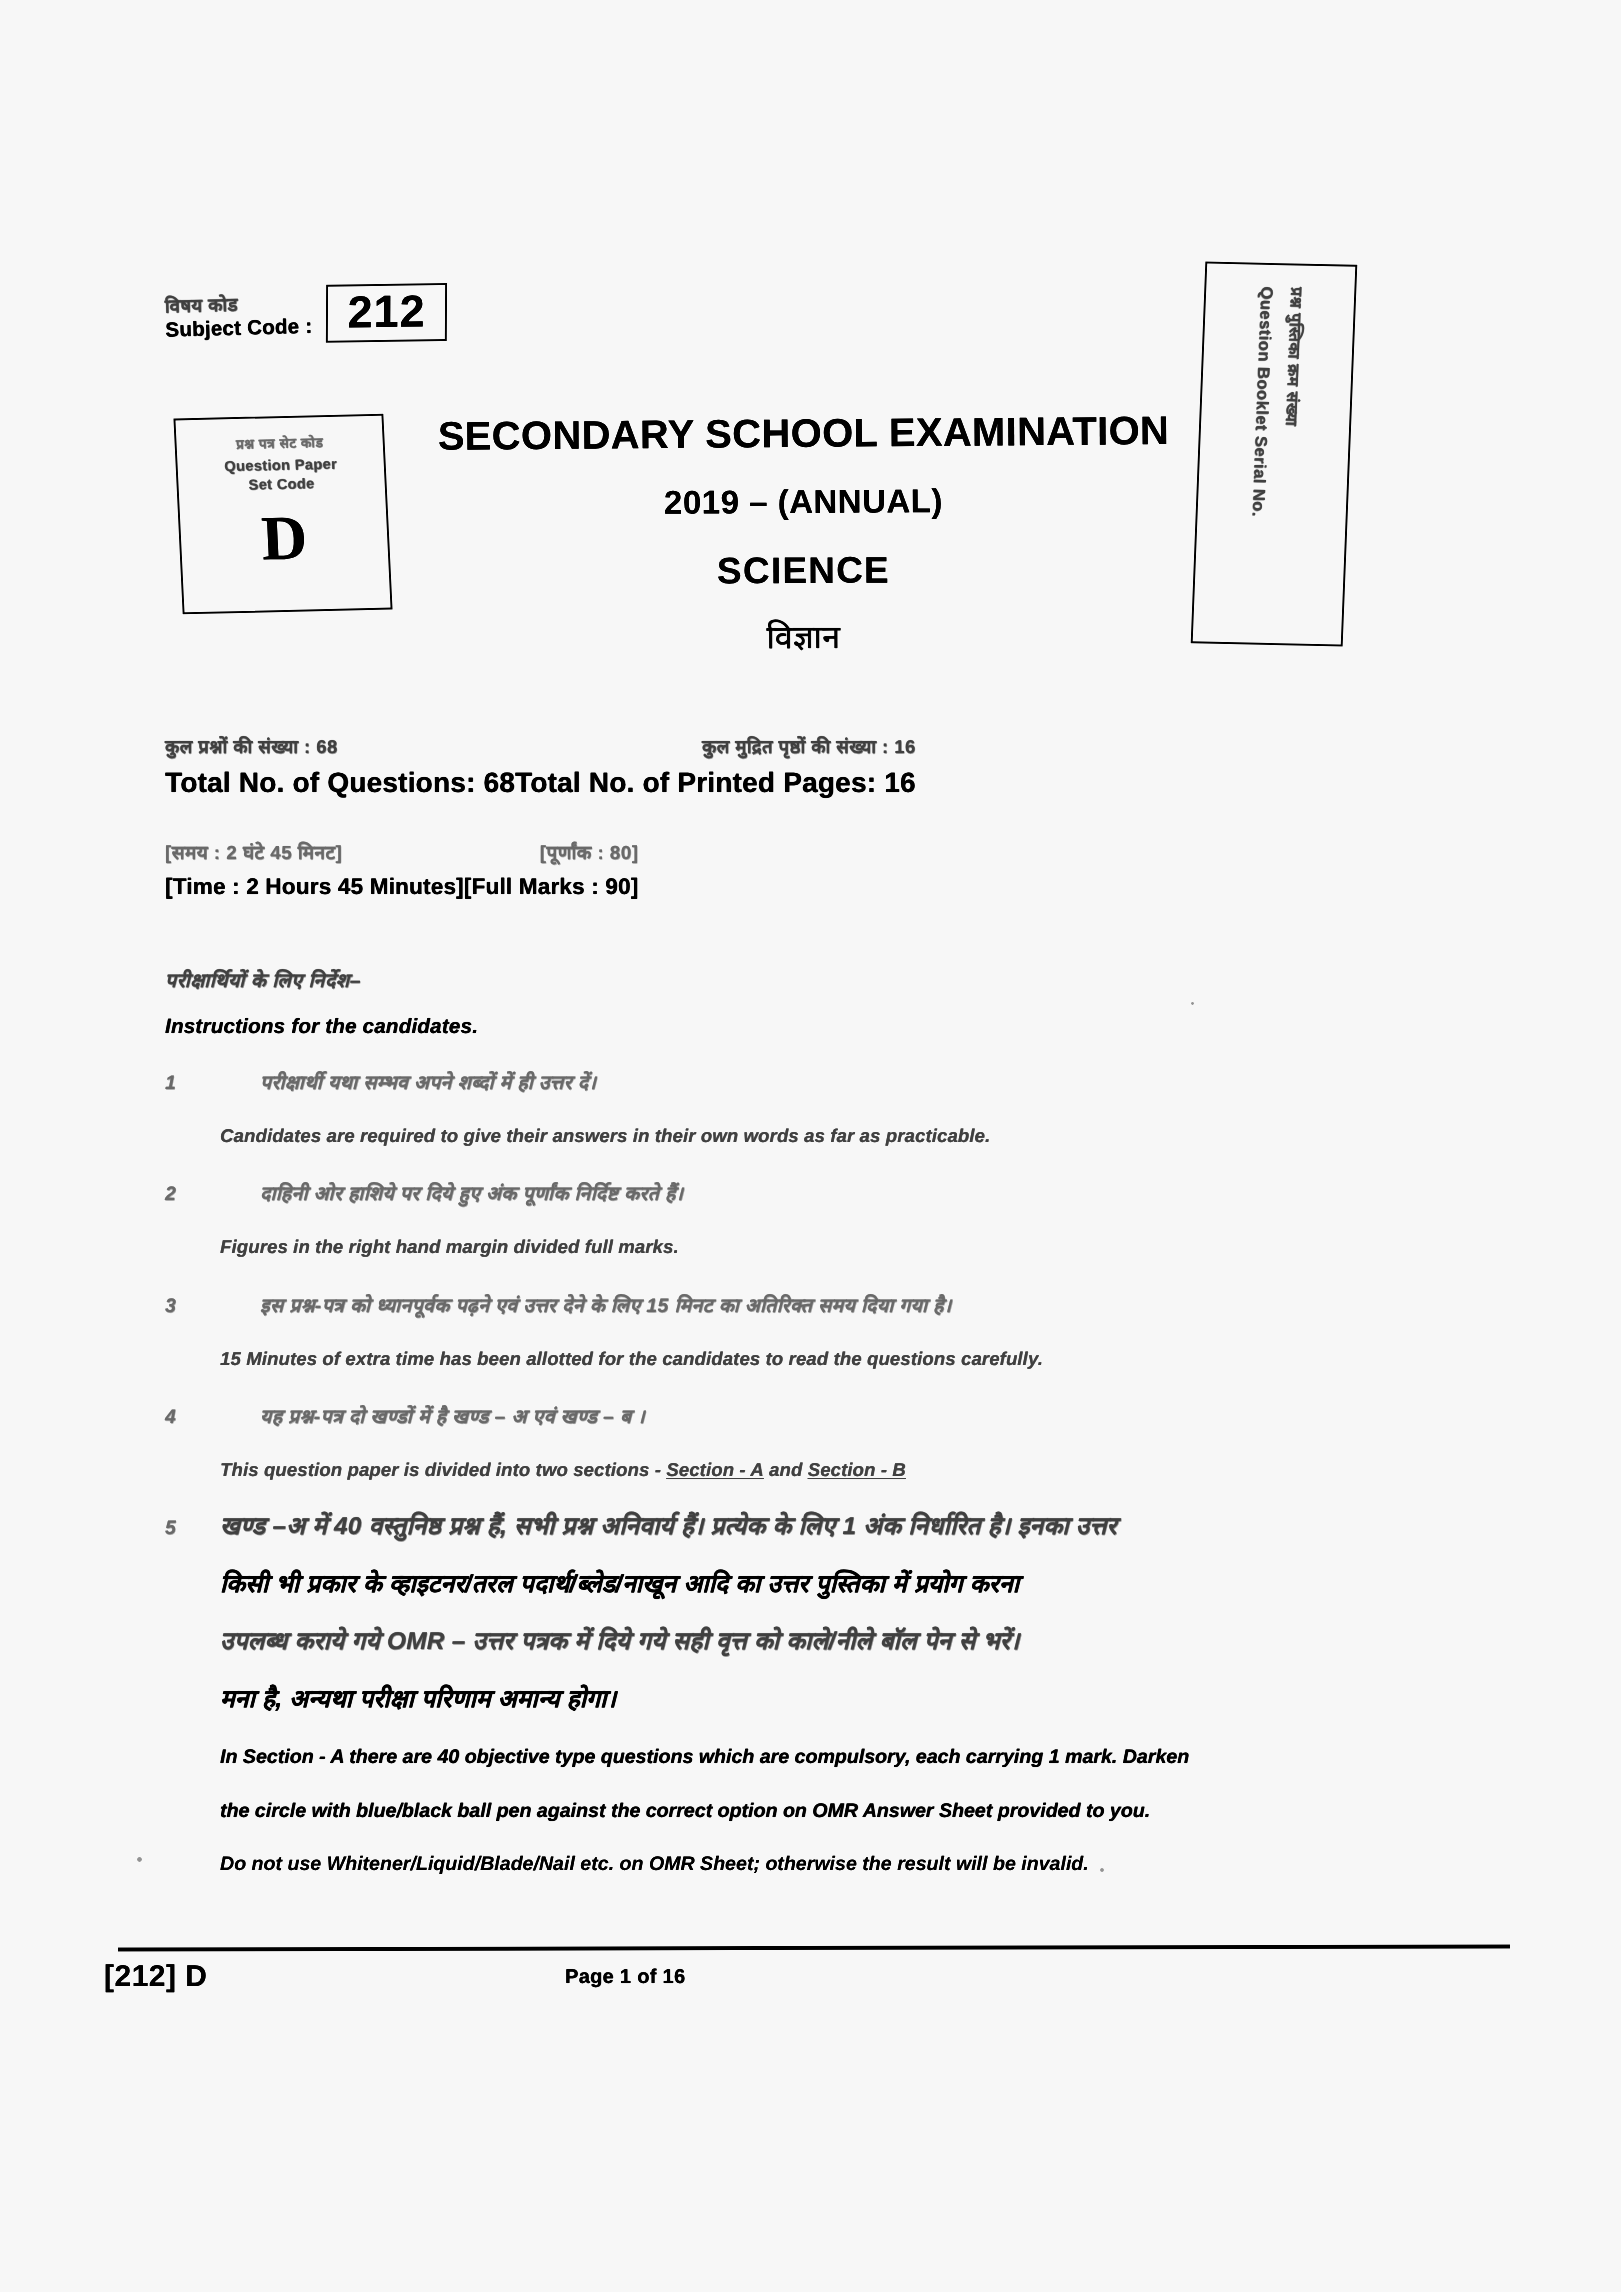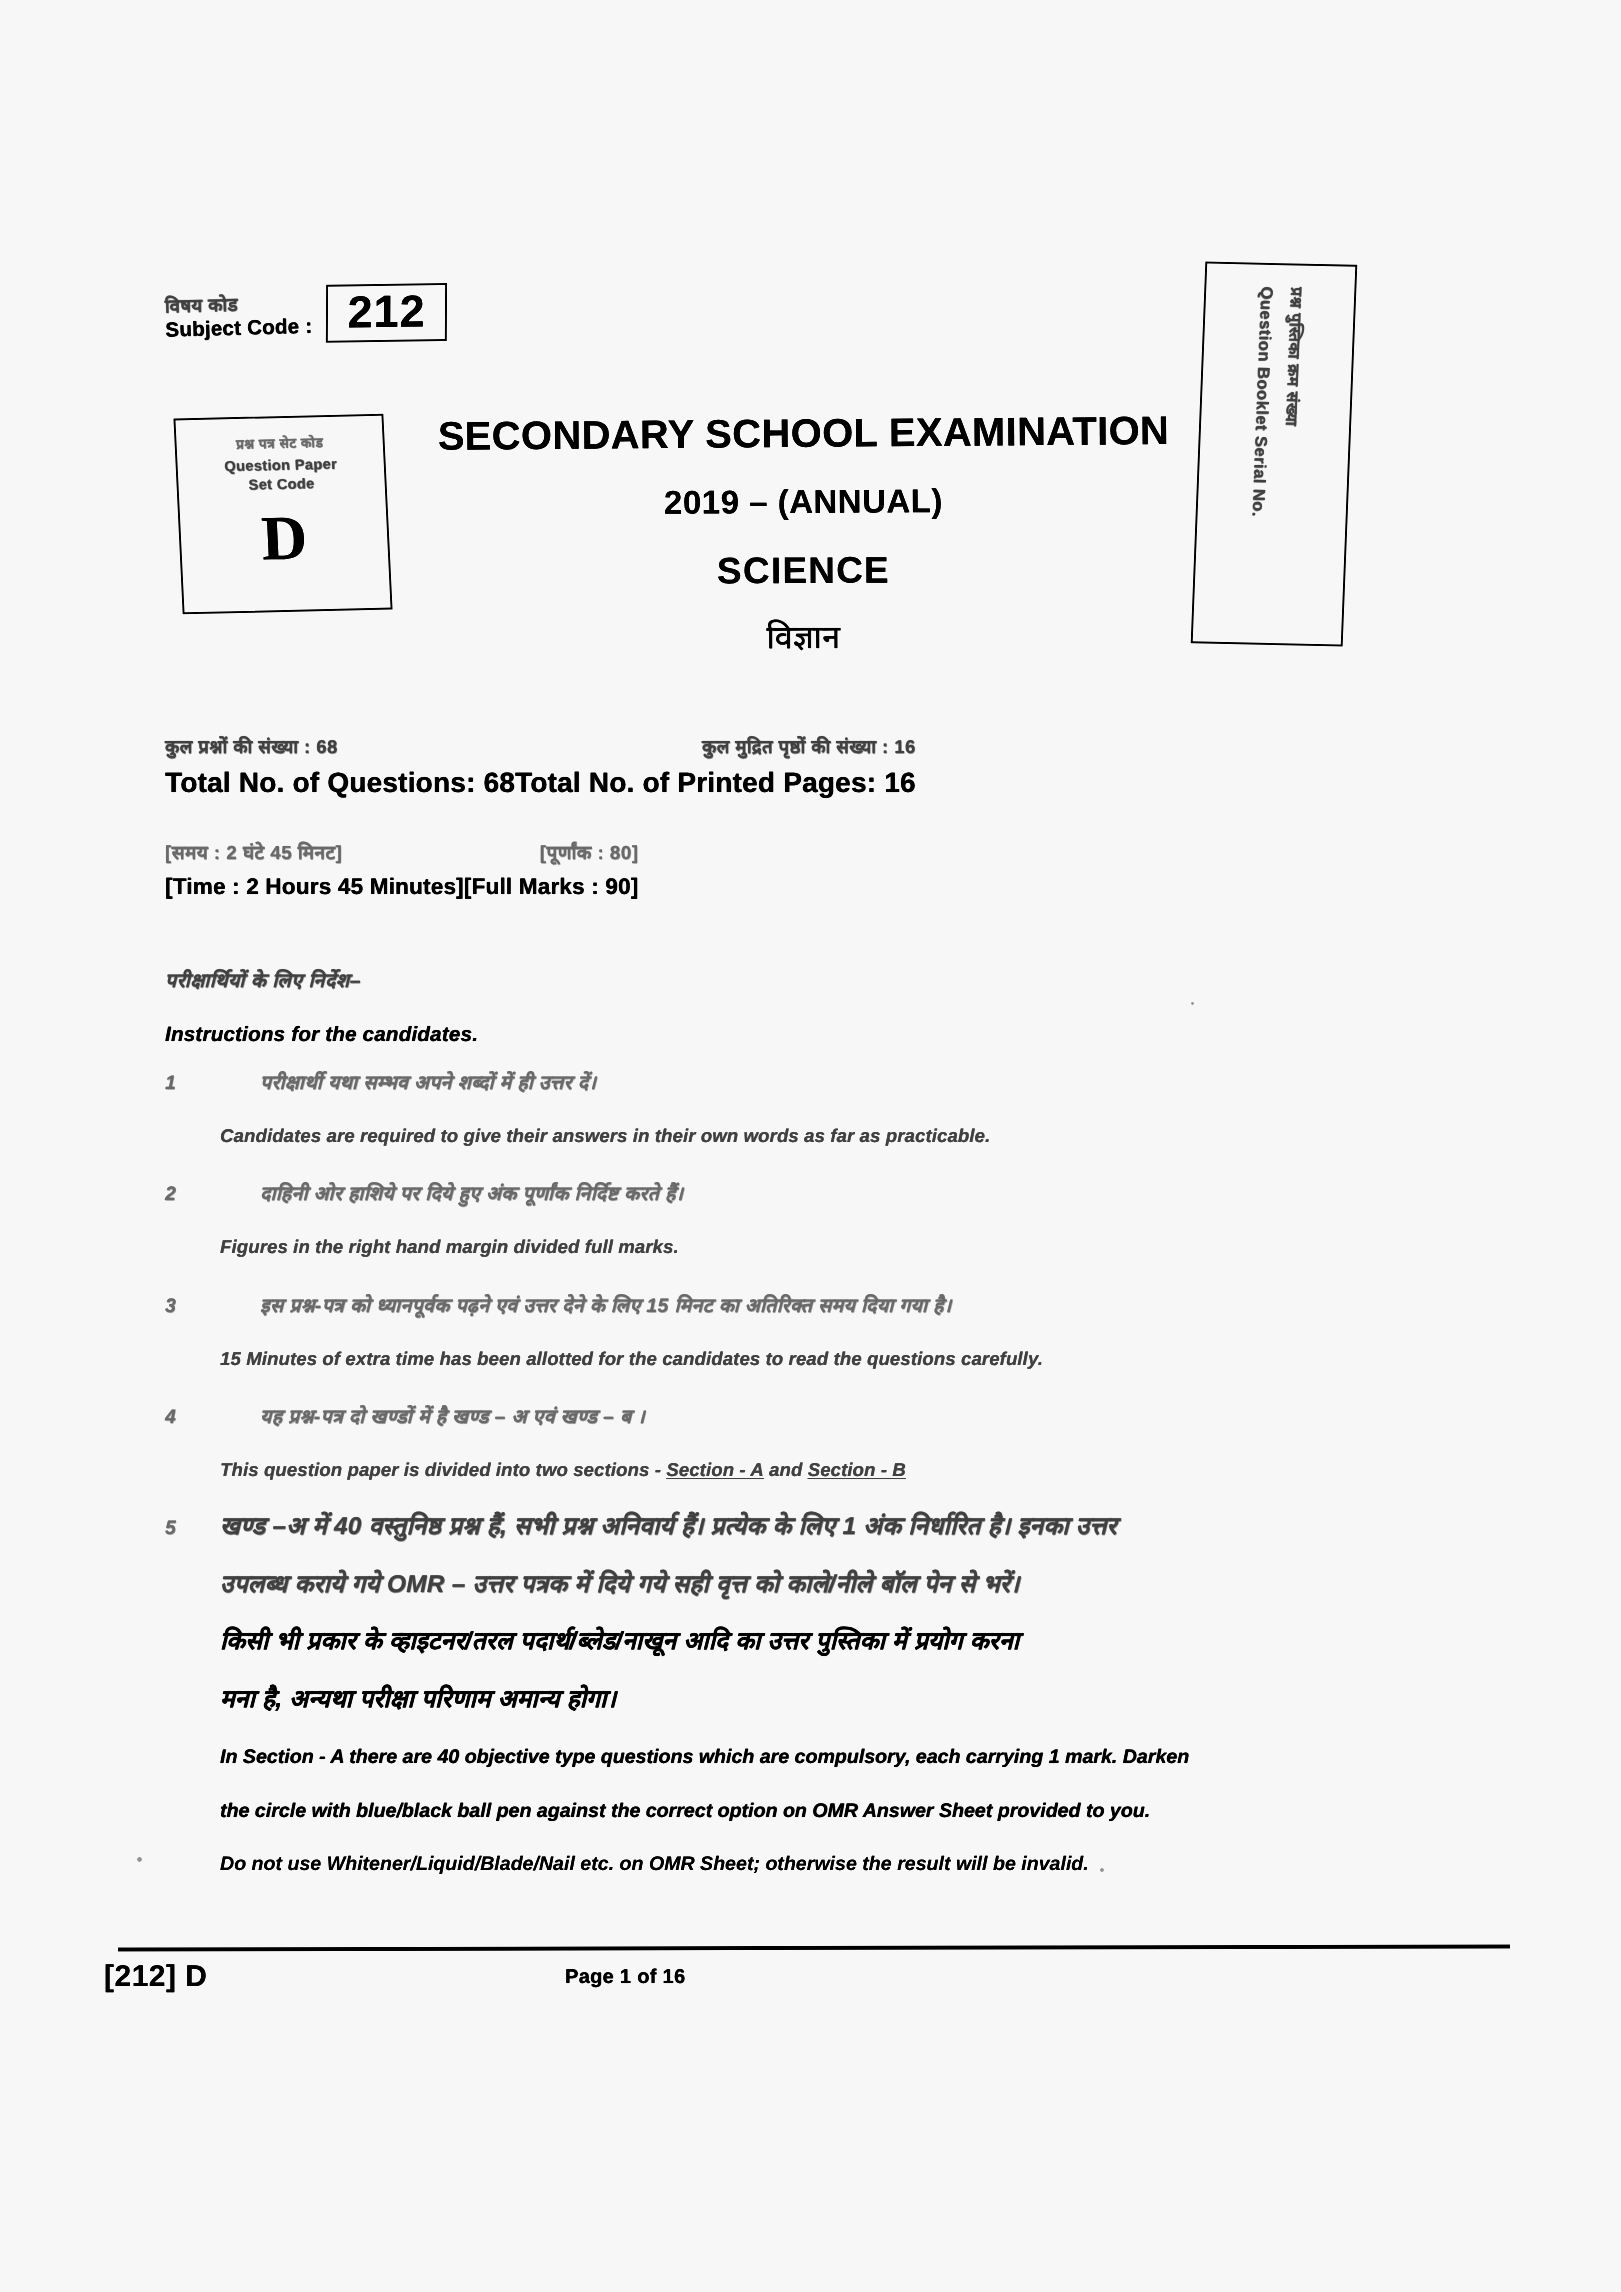--- a/index.html
+++ b/index.html
@@ -185,21 +185,21 @@
     position: absolute;
     left: 165px; top: 966px;
   }
   #instr-head-hindi {
     font-size: 19.6px; font-weight: 700;
     font-style: italic; letter-spacing: 0.5px;
   }
   #instr-head-eng {
     font-size: 20.6px; font-weight: 700;
     font-style: italic; letter-spacing: 0.2px;
-    margin-top: 30px;
+    margin-top: 22px;
   }
 
   
   #instructions {
     position: absolute;
     left: 165px; top: 1070px;
     width: 1299px;
   }
   .instr {
     display: flex;
@@ -380,22 +380,22 @@
       <div class="instr-body">
         <div class="line-hi blur-hard faintest">यह प्रश्न-पत्र दो खण्डों में है खण्ड – अ एवं खण्ड – ब ।</div>
         <div class="line-en blur-mid faint"><span>This question paper is divided into two sections - </span><u><b>Section - A</b></u><span> and </span><u><b>Section - B</b></u></div>
       </div>
     </div>
 
     <div class="instr" id="instr5">
       <span class="instr-num blur-hard faintest">5</span>
       <div class="instr-body">
         <div class="hi5 blur-hard faint">खण्ड –अ में 40 वस्तुनिष्ठ प्रश्न हैं, सभी प्रश्न अनिवार्य हैं। प्रत्येक के लिए 1 अंक निर्धारित है। इनका उत्तर</div>
+        <div class="hi5 blur-mid">किसी भी प्रकार के व्हाइटनर/तरल पदार्थ/ब्लेड/नाखून आदि का उत्तर पुस्तिका में प्रयोग करना</div>
         <div class="hi5 blur-hard faint">उपलब्ध कराये गये OMR – उत्तर पत्रक में दिये गये सही वृत्त को काले/नीले बॉल पेन से भरें।</div>
-        <div class="hi5 blur-mid">किसी भी प्रकार के व्हाइटनर/तरल पदार्थ/ब्लेड/नाखून आदि का उत्तर पुस्तिका में प्रयोग करना</div>
         <div class="hi5 blur-mid">मना है, अन्यथा परीक्षा परिणाम अमान्य होगा।</div>
         <div class="en5 blur-mid">In Section - A  there are 40 objective type questions which are compulsory, each carrying 1 mark. Darken</div>
         <div class="en5 blur-mid">the circle with blue/black  ball pen against the correct option on OMR Answer Sheet provided to you.</div>
         <div class="en5 blur-lite">Do not use Whitener/Liquid/Blade/Nail etc. on OMR Sheet; otherwise the result will be invalid.</div>
       </div>
     </div>
 
   </div>
 
   <div id="footer-rule"></div>

